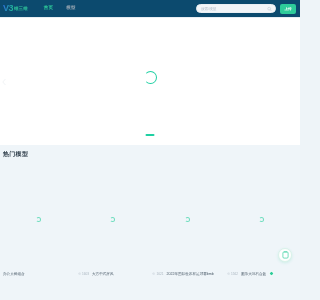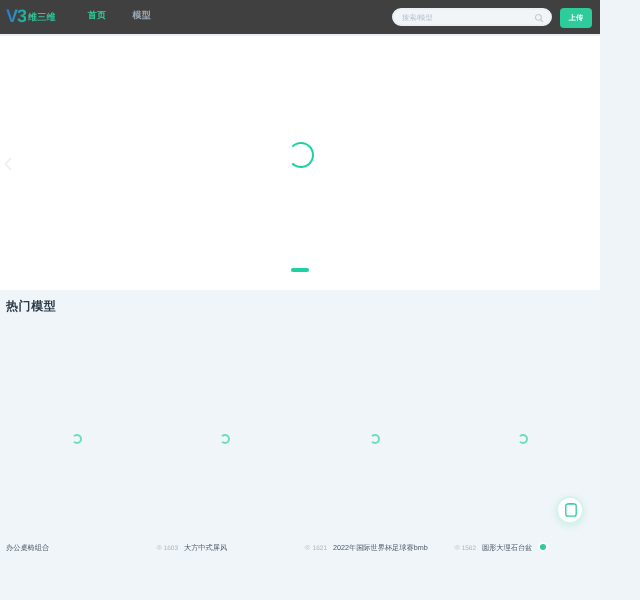--- a/index.html
+++ b/index.html
@@ -8,21 +8,21 @@
     font-family:"Liberation Sans","DejaVu Sans",sans-serif;
     background:#eef4f8;
     font-size:4px;
     color:#3a4a5a;
     -webkit-font-smoothing:antialiased;
   }
   .page { position:relative; width:300px; height:300px; overflow:hidden; }
 
   
   .header {
-    position:relative; height:18px; background:#404040;
+    position:relative; height:18px; background:#0c4a6e;
     display:flex; align-items:center;
     border-bottom:1px solid #e8eef3;
     padding:0 4px 0 3px;
     justify-content:space-between;
   }
   .brand { display:flex; align-items:center; gap:1px; }
   .brand-mark {
     font-size:9px; font-weight:700; line-height:1;
     letter-spacing:-0.5px;
     background:linear-gradient(100deg,#2f6fe0 0%,#1fbf8f 100%);

